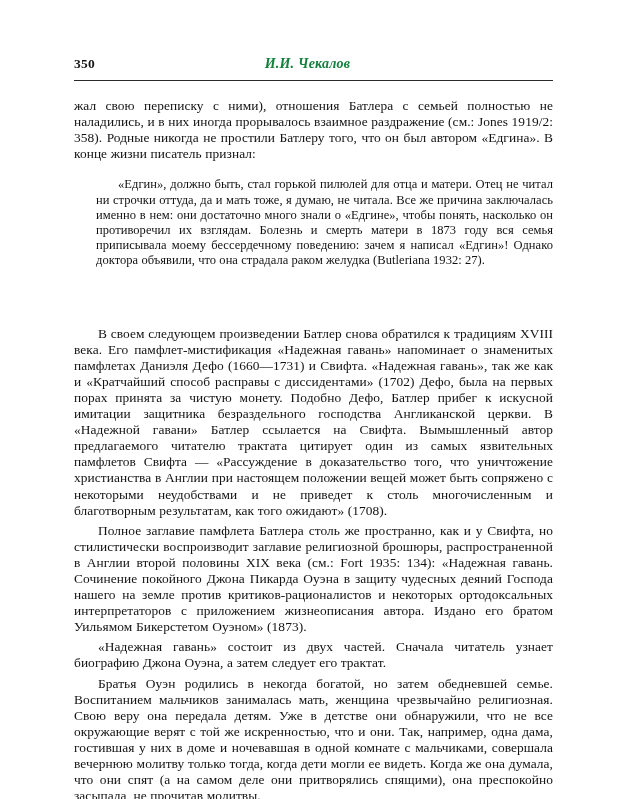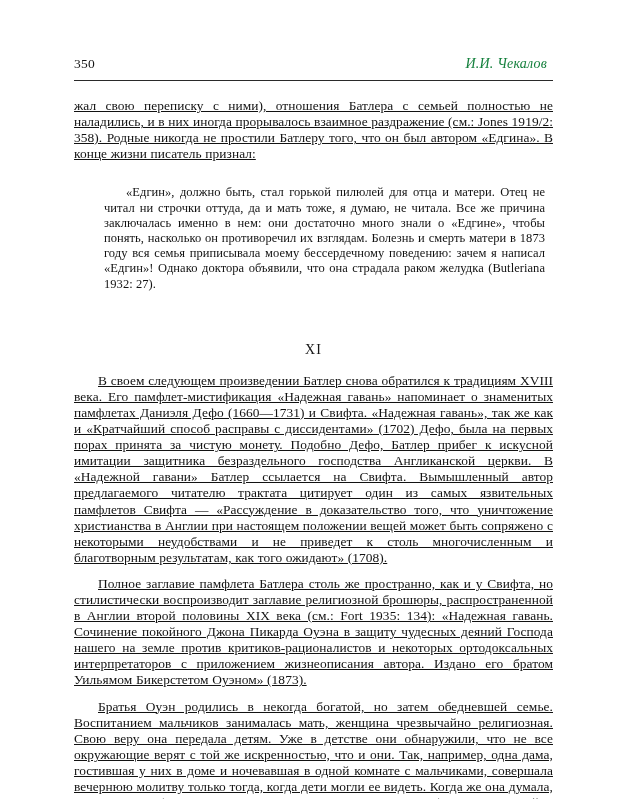--- a/index.html
+++ b/index.html
@@ -26,21 +26,22 @@
     left: 74px;
     top: 56px;
     width: 479px;
   }
   
   .running-head {
     position: relative;
     height: 22px;
     display: flex;
     align-items: flex-start;
-    justify-content: flex-end;
+    justify-content: center;
+    font-weight: bold;
   }
   .folio {
     position: absolute;
     left: 0;
     top: 0;
     font-size: 13.5px;
     letter-spacing: 0.3px;
     color: #171717;
   }
   .head-author {
@@ -60,33 +61,32 @@
   p.body {
     margin: 0;
     font-size: 13.4px;
     line-height: 16.1px;
     text-align: justify;
     text-indent: 24px;
     letter-spacing: 0.005em;
     word-spacing: 0.01em;
     -webkit-hyphens: none;
     hyphens: none;
-    text-decoration: underline;
   }
   p.body.noindent {
     text-indent: 0;
   }
   p.body + p.body {
-    margin-top: 10px;
+    margin-top: 4px;
   }
   .gap-md { height: 15px; }
   .gap-lg { height: 27px; }
   
   .quote {
-    margin: 8px;
+    margin: 0;
     padding: 0 0 0 22px;
     font-size: 12.5px;
     line-height: 15.2px;
     text-align: justify;
     text-indent: 22px;
     letter-spacing: 0.004em;
   }
   
   .chapter-num {
     text-align: center;
@@ -111,22 +111,22 @@
 
     <div class="gap-md"></div>
 
     <p class="quote">«Едгин», должно быть, стал горькой пилюлей для отца и матери. Отец не читал ни строчки оттуда, да и мать тоже, я думаю, не читала. Все же причина заключалась именно в нем: они достаточно много знали о «Едгине», чтобы понять, насколько он противоречил их взглядам. Болезнь и смерть матери в 1873 году вся семья приписывала моему бессердечному поведению: зачем я написал «Едгин»! Однако доктора объявили, что она страдала раком желудка (Butleriana 1932: 27).</p>
 
     <div class="gap-md"></div>
 
 
     <div class="gap-lg"></div>
 
-    <div class="chapter-num">XI</div>
 
     <div class="gap-md"></div>
 
     <p class="body">В своем следующем произведении Батлер снова обратился к традициям XVIII века. Его памфлет-мистификация «Надежная гавань» напоминает о знаменитых памфлетах Даниэля Дефо (1660—1731) и Свифта. «Надежная гавань», так же как и «Кратчайший способ расправы с диссидентами» (1702) Дефо, была на первых порах принята за чистую монету. Подобно Дефо, Батлер прибег к искусной имитации защитника безраздельного господства Англиканской церкви. В «Надежной гавани» Батлер ссылается на Свифта. Вымышленный автор предлагаемого читателю трактата цитирует один из самых язвительных памфлетов Свифта — «Рассуждение в доказательство того, что уничтожение христианства в Англии при настоящем положении вещей может быть сопряжено с некоторыми неудобствами и не приведет к столь многочисленным и благотворным результатам, как того ожидают» (1708).</p>
     <p class="body">Полное заглавие памфлета Батлера столь же пространно, как и у Свифта, но стилистически воспроизводит заглавие религиозной брошюры, распространенной в Англии второй половины XIX века (см.: Fort 1935: 134): «Надежная гавань. Сочинение покойного Джона Пикарда Оуэна в защиту чудесных деяний Господа нашего на земле против критиков-рационалистов и некоторых ортодоксальных интерпретаторов с приложением жизнеописания автора. Издано его братом Уильямом Бикерстетом Оуэном» (1873).</p>
+    <p class="body">«Надежная гавань» состоит из двух частей. Сначала читатель узнает биографию Джона Оуэна, а затем следует его трактат.</p>
     <p class="body">Братья Оуэн родились в некогда богатой, но затем обедневшей семье. Воспитанием мальчиков занималась мать, женщина чрезвычайно религиозная. Свою веру она передала детям. Уже в детстве они обнаружили, что не все окружающие верят с той же искренностью, что и они. Так, например, одна дама, гостившая у них в доме и ночевавшая в одной комнате с мальчиками, совершала вечернюю молитву только тогда, когда дети могли ее видеть. Когда же она думала, что они спят (а на самом деле они притворялись спящими), она преспокойно засыпала, не прочитав молитвы.</p>
 
   </div>
 </div>
 
 </body></html>

